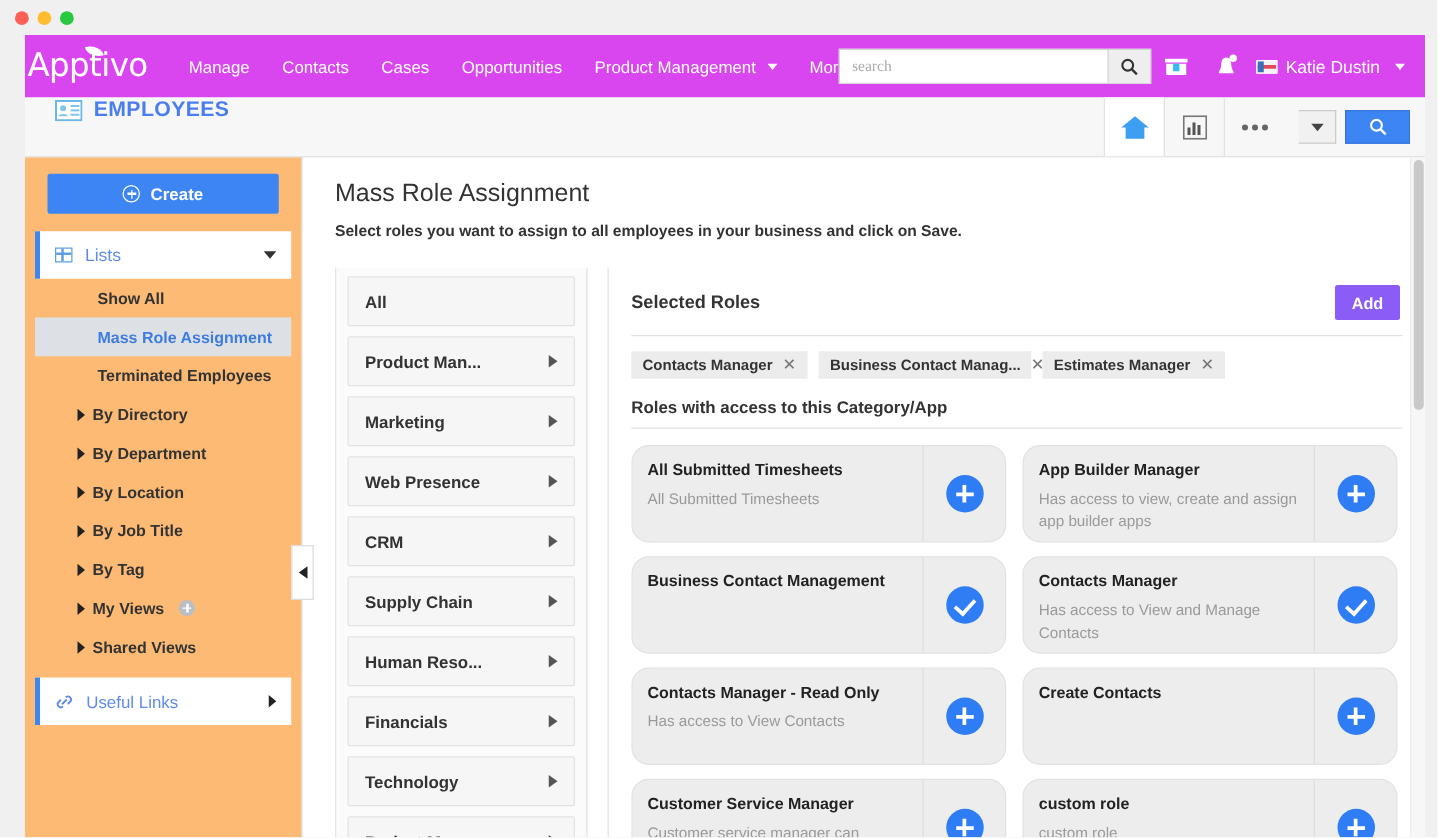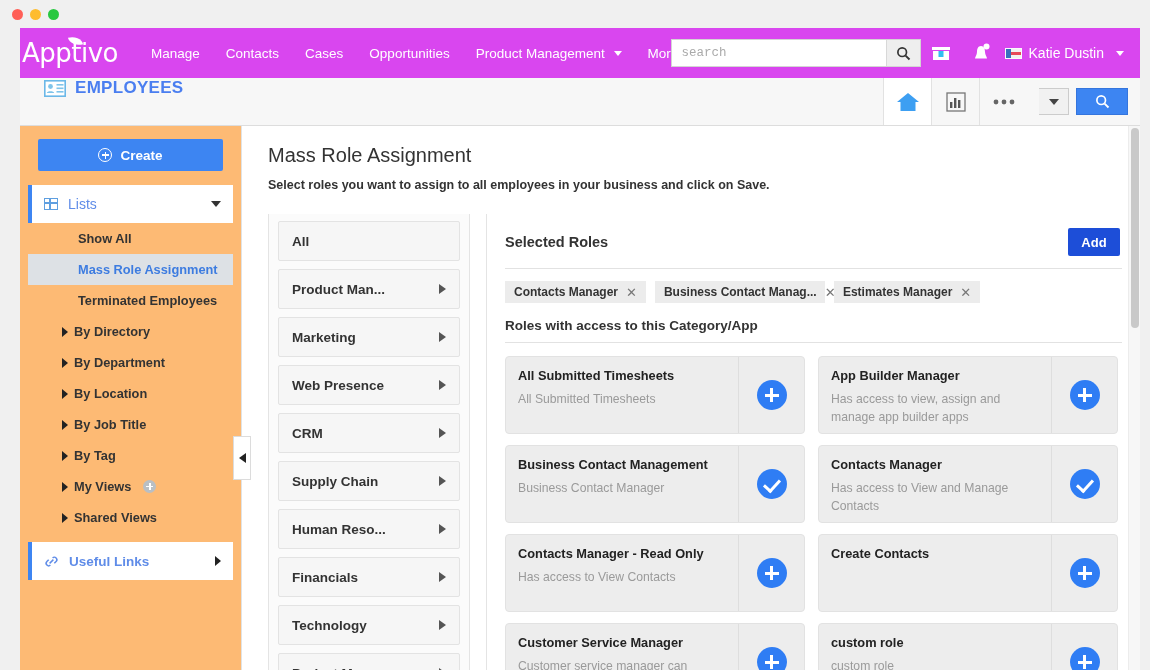--- a/index.html
+++ b/index.html
@@ -74,21 +74,21 @@
   }
   .searchwrap {
     display: flex; align-items: stretch;
     height: 28px; width: 250px;
     background: #ffffff;
     border: 1px solid #d4d4d4;
   }
   .searchwrap input {
     flex: 1; border: 0; outline: none;
     padding: 0 10px; font-size: 12.5px; color: #333;
-    font-family: Liberation Mono, monospace;
+    font-family: Liberation Serif, serif;
     background: #fff;
   }
   .searchwrap input::placeholder { color: #aaa; }
   .search-btn {
     width: 34px; background: #eeeeee; border-left: 1px solid #d8d8d8;
     display: flex; align-items: center; justify-content: center;
     cursor: pointer;
   }
   .icon-btn {
     width: 40px; height: 50px;
@@ -228,21 +228,21 @@
     width: 13px; height: 13px; border-radius: 50%;
     background: #b9bfc4; position: relative; margin-left: 6px;
   }
   .addcircle::before, .addcircle::after { content:""; position:absolute; background:#fff; }
   .addcircle::before { left:3px; top:5.7px; width:7px; height:1.6px; }
   .addcircle::after  { top:3px; left:5.7px; height:7px; width:1.6px; }
 
   .useful {
     margin: 9px 8px 0 8px; background: #ffffff; height: 38px;
     display: flex; align-items: center; padding: 12px 12px;
-    border-left: 4px solid #3d85f2; cursor: pointer; font-weight: bold;
+    border-left: 4px solid #3d85f2; cursor: pointer;
   }
   .useful .txt { color: #5f8ce8; font-size: 13.5px; flex: 1; margin-left: 10px; }
 
   .collapse-tab {
     position: absolute; right: -10px; top: 310px;
     width: 18px; height: 44px; background: #ffffff;
     border: 1px solid #dcdcdc;
     display: flex; align-items: center; justify-content: center;
     cursor: pointer; z-index: 5;
   }
@@ -282,21 +282,21 @@
   }
 
   .roles-panel {
     flex: 1; border: 1px solid #e4e4e4; border-top: 0; border-right: 0;
     background: #fff; padding: 14px 0 0 18px;
     height: 458px; position: relative; overflow: hidden;
   }
   .roles-head { display: flex; align-items: center; padding-right: 20px; }
   .roles-head h3 { font-size: 14.5px; color: #333; font-weight: bold; flex: 1; }
   .add-btn {
-    width: 52px; height: 28px; background: #1d4ed8;
+    width: 52px; height: 28px; background: #8b5cf6;
     color: #fff; font-size: 13px; font-weight: bold;
     display: flex; align-items: center; justify-content: center;
     cursor: pointer; border-radius: 2px;
   }
   .divider { height:1px; background:#e2e2e2; margin: 12px 18px 0 0; }
 
   .chips { display: flex; gap: 9px; margin-top: 12px; }
   .chip {
     background: #ececec; height: 22px;
     display: flex; align-items: center; gap: 8px;
@@ -310,21 +310,21 @@
 
   .sub-head { font-size: 13.5px; font-weight: bold; color: #333; margin-top: 15px; }
 
   .role-grid {
     display: grid; grid-template-columns: 1fr 1fr;
     gap: 11px 13px; margin-top: 13px; padding-right: 22px;
     height: 330px; overflow: hidden;
   }
   .role-card {
     background: #ededed; border: 1px solid #e2e2e2;
-    display: flex; min-height: 78px; border-radius: 4px;
+    display: flex; min-height: 78px; border-radius: 14px;
   }
   .role-text { flex: 1; padding: 11px 12px 10px 12px; }
   .role-name { font-size: 12.8px; font-weight: bold; color: #222; }
   .role-desc { font-size: 12.2px; color: #9a9a9a; margin-top: 8px; line-height: 1.45; }
   .role-action {
     width: 66px; border-left: 1px solid #dedede;
     display: flex; align-items: center; justify-content: center;
   }
   .circ {
     width: 30px; height: 30px; border-radius: 50%;
@@ -629,31 +629,30 @@
                   <div class="role-desc">All Submitted Timesheets</div>
                 </div>
                 <div class="role-action">
                   <div class="circ plus"></div>
                 </div>
               </div>
 
               <div class="role-card">
                 <div class="role-text">
                   <div class="role-name">App Builder Manager</div>
-                  <div class="role-desc">Has access to view, assign and manage app builder apps</div>
+                  <div class="role-desc">Has access to view, create and assign app builder apps</div>
                 </div>
                 <div class="role-action">
                   <div class="circ plus"></div>
                 </div>
               </div>
 
               <div class="role-card">
                 <div class="role-text">
                   <div class="role-name">Business Contact Management</div>
-                  <div class="role-desc">Business Contact Manager</div>
                 </div>
                 <div class="role-action">
                   <div class="circ check"></div>
                 </div>
               </div>
 
               <div class="role-card">
                 <div class="role-text">
                   <div class="role-name">Contacts Manager</div>
                   <div class="role-desc">Has access to View and Manage Contacts</div>

